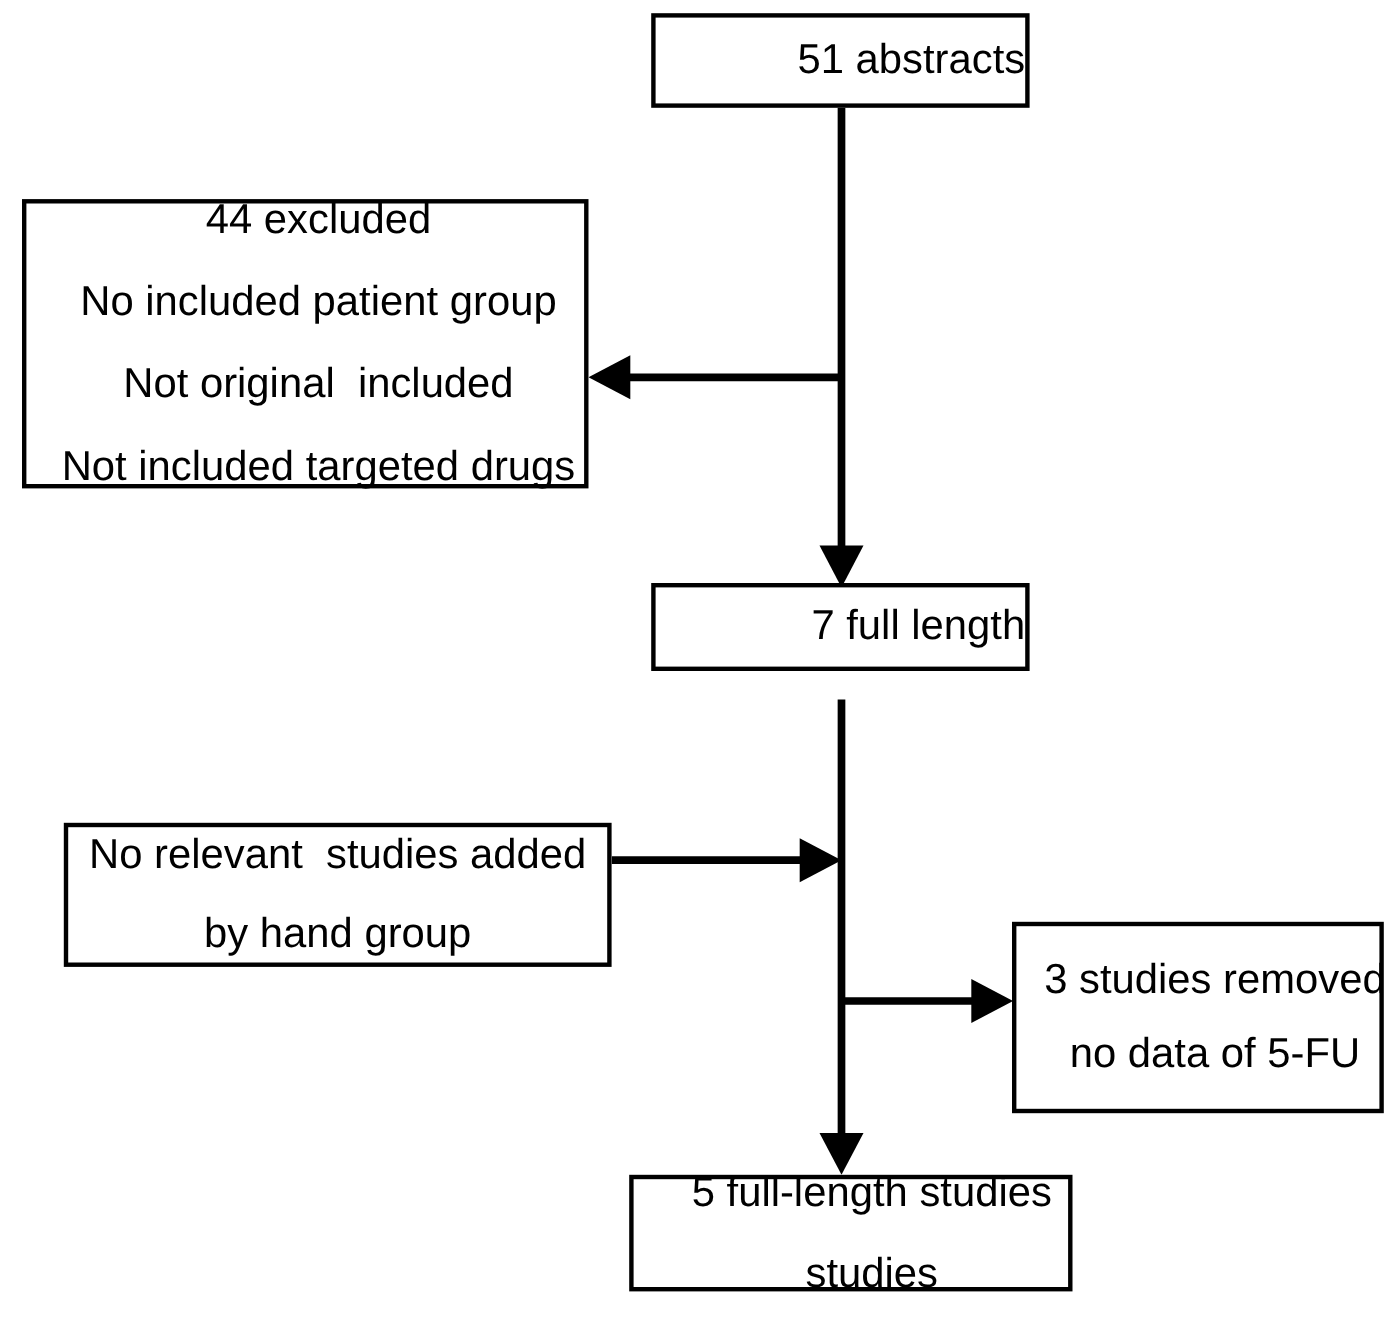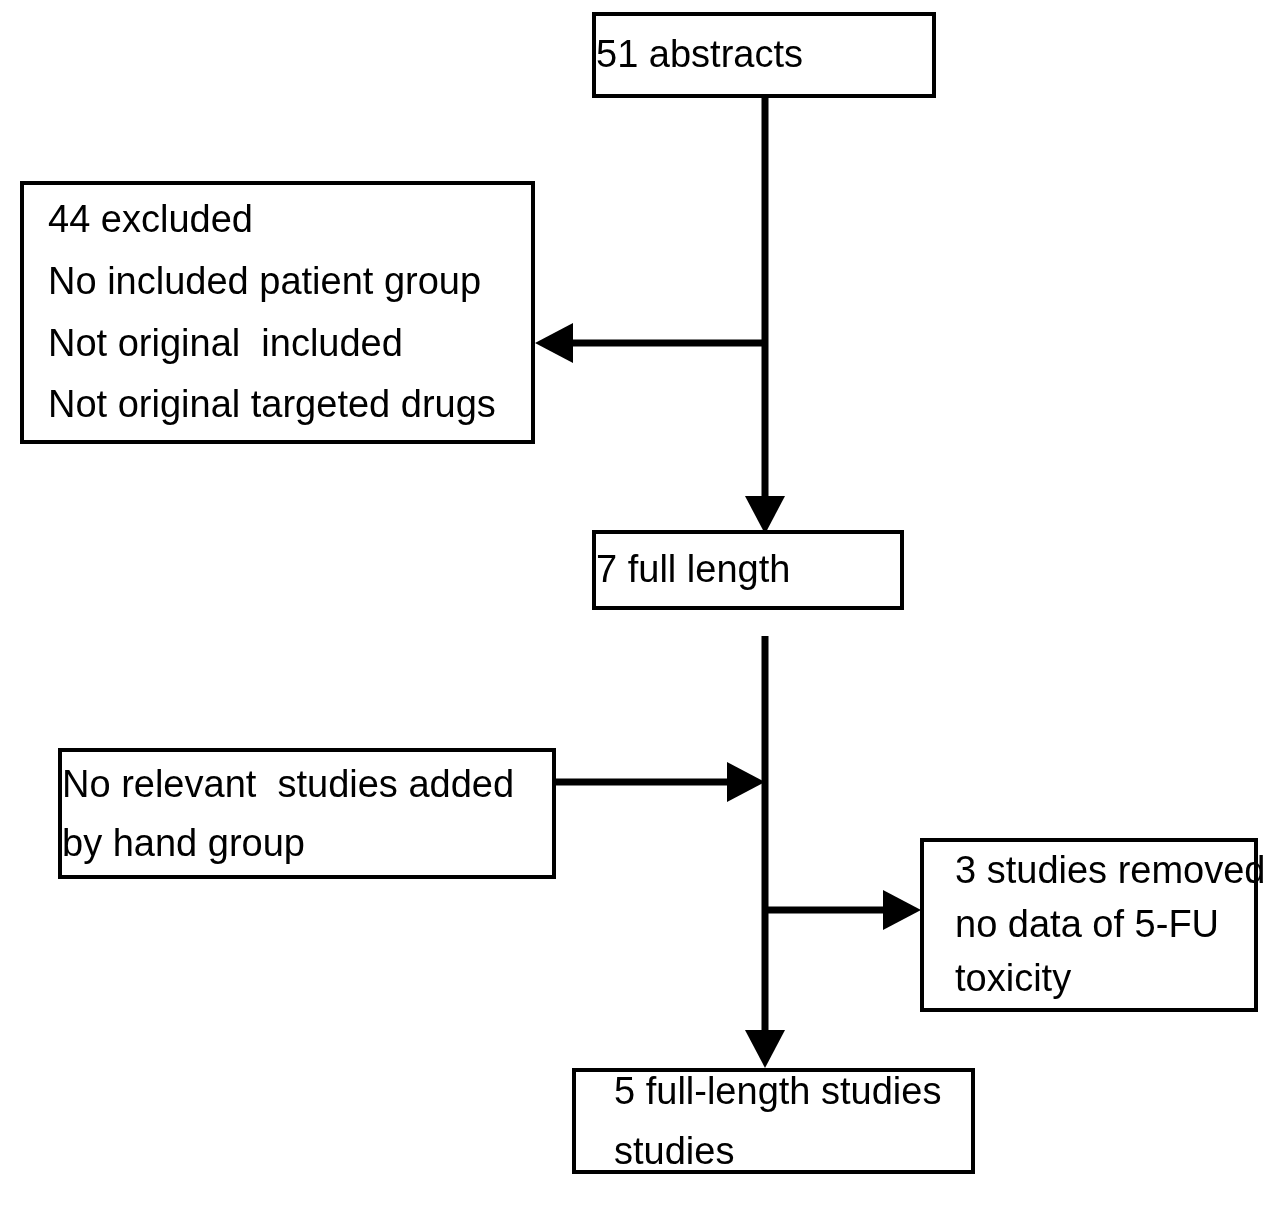--- a/index.html
+++ b/index.html
@@ -30,45 +30,46 @@
     box-sizing: border-box;
     background: #ffffff;
     border: 4px solid #000000;
     color: #000000;
     display: flex;
     flex-direction: column;
     justify-content: center;
     z-index: 2;
   }
   .node.center {
-    align-items: flex-start;
+    align-items: flex-end;
     text-align: center;
   }
   .node.left {
-    align-items: flex-start;
+    align-items: center;
     text-align: left;
+    gap: 13px;
   }
   .line {
     display: block;
     white-space: pre;
     line-height: 1.46;
     font-size: 38px;
     font-weight: 400;
   }
   
   #node-abstracts {
     left: 592px;  top: 12px;   width: 344px;  height: 86px;
   }
   #node-excluded {
     left: 20px;   top: 181px;  width: 515px;  height: 263px;
     padding-left: 24px;
   }
   #node-excluded .line { line-height: 1.62; }
   #node-fulllength {
-    left: 592px;  top: 530px;  width: 312px;  height: 80px;
+    left: 592px;  top: 530px;  width: 344px;  height: 80px;
   }
   #node-handsearch {
     left: 58px;   top: 748px;  width: 498px;  height: 131px;
   }
   #node-handsearch .line { line-height: 1.55; }
   #node-removed {
     left: 920px;  top: 826px;  width: 338px;  height: 174px;
     padding-left: 31px;
     margin-top: 12px;
   }
@@ -113,36 +114,35 @@
   </svg>
 
   <div class="node center" id="node-abstracts">
     <span class="line">51 abstracts</span>
   </div>
 
   <div class="node left" id="node-excluded">
     <span class="line">44 excluded</span>
     <span class="line">No included patient group</span>
     <span class="line">Not original  included</span>
-    <span class="line">Not original targeted drugs</span>
+    <span class="line">Not included targeted drugs</span>
   </div>
 
   <div class="node center" id="node-fulllength">
     <span class="line">7 full length</span>
   </div>
 
   <div class="node left" id="node-handsearch">
     <span class="line">No relevant  studies added</span>
     <span class="line">by hand group</span>
   </div>
 
   <div class="node left" id="node-removed">
     <span class="line">3 studies removed</span>
     <span class="line">no data of 5-FU</span>
-    <span class="line">toxicity</span>
   </div>
 
   <div class="node left" id="node-included">
     <span class="line">5 full-length studies</span>
     <span class="line">studies</span>
   </div>
 
 </div>
 
 </body></html>

